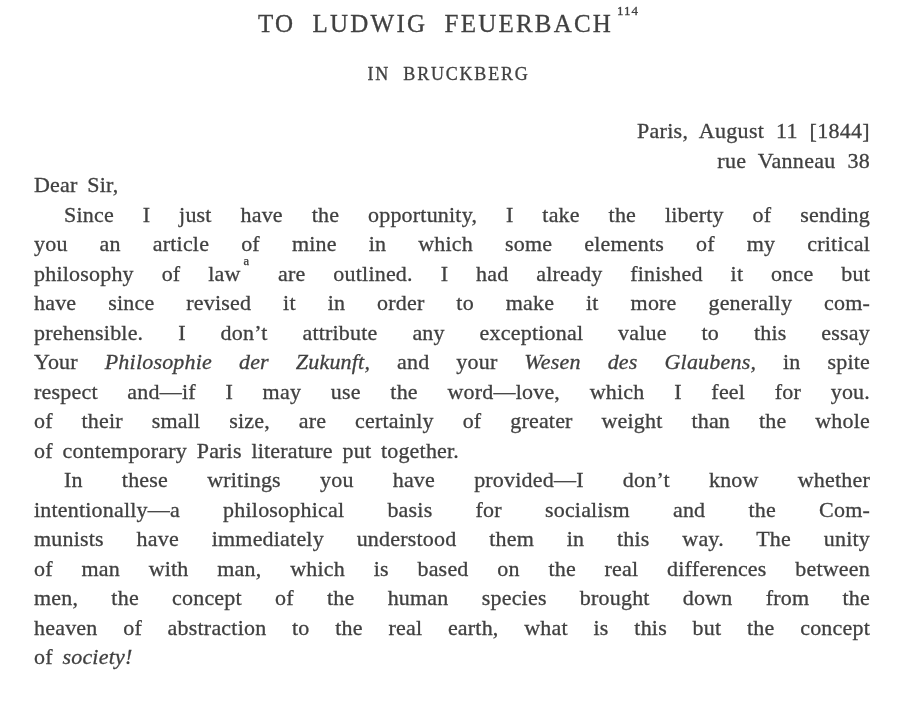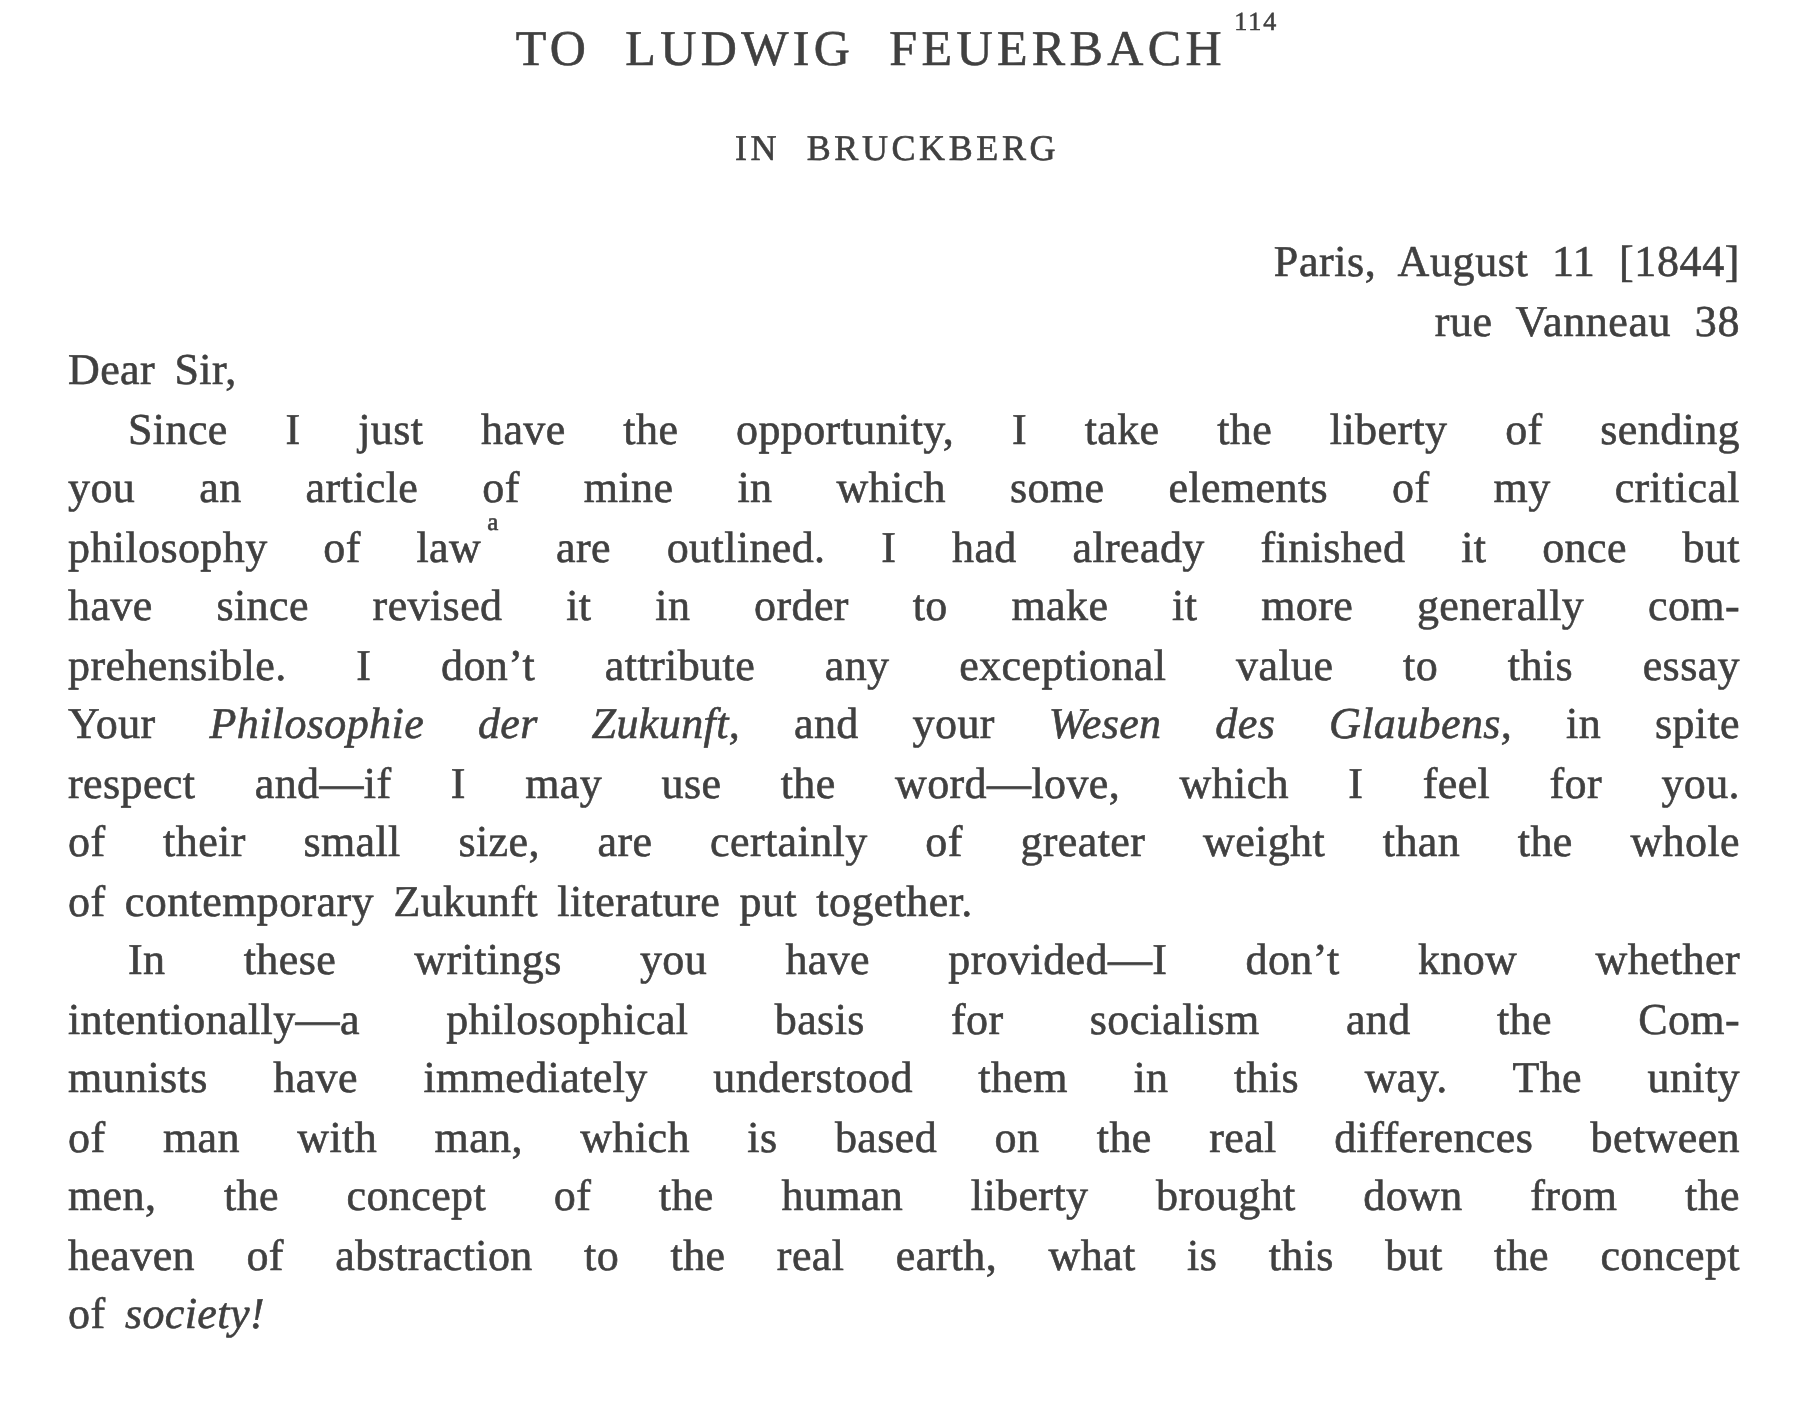--- a/index.html
+++ b/index.html
@@ -120,24 +120,24 @@
     <div class="line">Dear Sir,</div>
     <div id="paragraphs">
         <div class="line j indent"><span>Since I just have the opportunity, I take the liberty of sending</span></div>
         <div class="line j"><span>you an article of mine in which some elements of my critical</span></div>
         <div class="line j"><span>philosophy of law</span><sup class="fn">a</sup><span> are outlined. I had already finished it once but</span></div>
         <div class="line j"><span>have since revised it in order to make it more generally com-</span></div>
         <div class="line j"><span>prehensible. I don’t attribute any exceptional value to this essay</span></div>
         <div class="line j"><span>Your </span><span class="em">Philosophie der Zukunft,</span><span> and your </span><span class="em">Wesen des Glaubens,</span><span> in spite</span></div>
         <div class="line j"><span>respect and—if I may use the word—love, which I feel for you.</span></div>
         <div class="line j"><span>of their small size, are certainly of greater weight than the whole</span></div>
-        <div class="line"><span>of contemporary Zukunft literature put together.</span></div>
+        <div class="line"><span>of contemporary Paris literature put together.</span></div>
         <div class="line j indent"><span>In these writings you have provided—I don’t know whether</span></div>
         <div class="line j"><span>intentionally—a philosophical basis for socialism and the Com-</span></div>
         <div class="line j"><span>munists have immediately understood them in this way. The unity</span></div>
         <div class="line j"><span>of man with man, which is based on the real differences between</span></div>
-        <div class="line j"><span>men, the concept of the human liberty brought down from the</span></div>
+        <div class="line j"><span>men, the concept of the human species brought down from the</span></div>
         <div class="line j"><span>heaven of abstraction to the real earth, what is this but the concept</span></div>
         <div class="line"><span>of </span><span class="em">society!</span></div>
       </div>
   </div>
 
 </div>
 
 </body></html>

